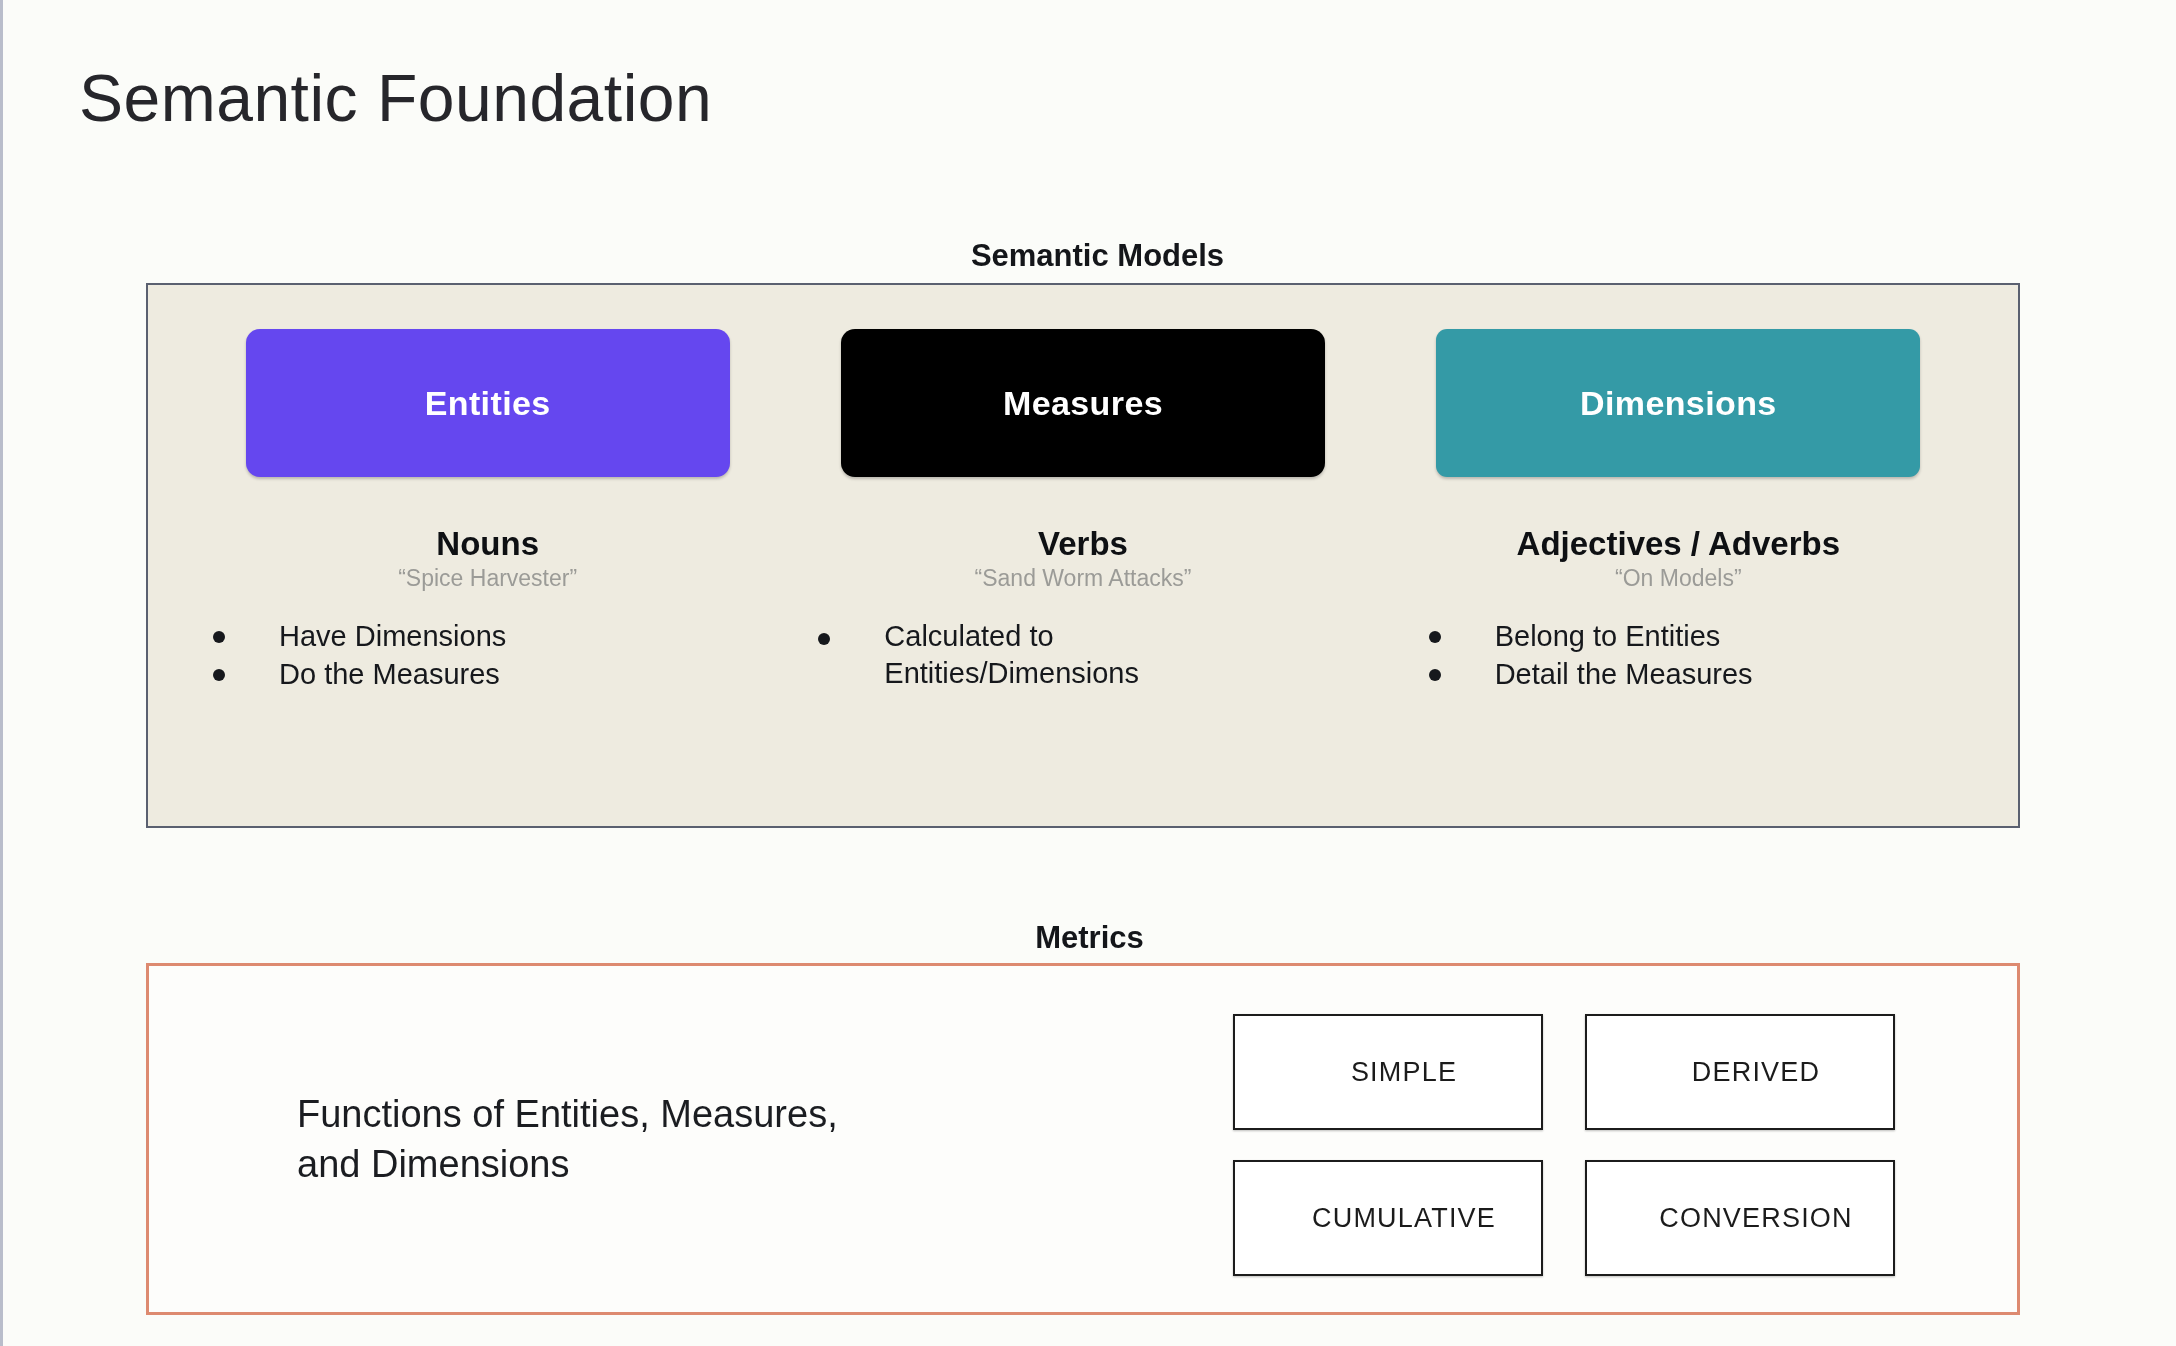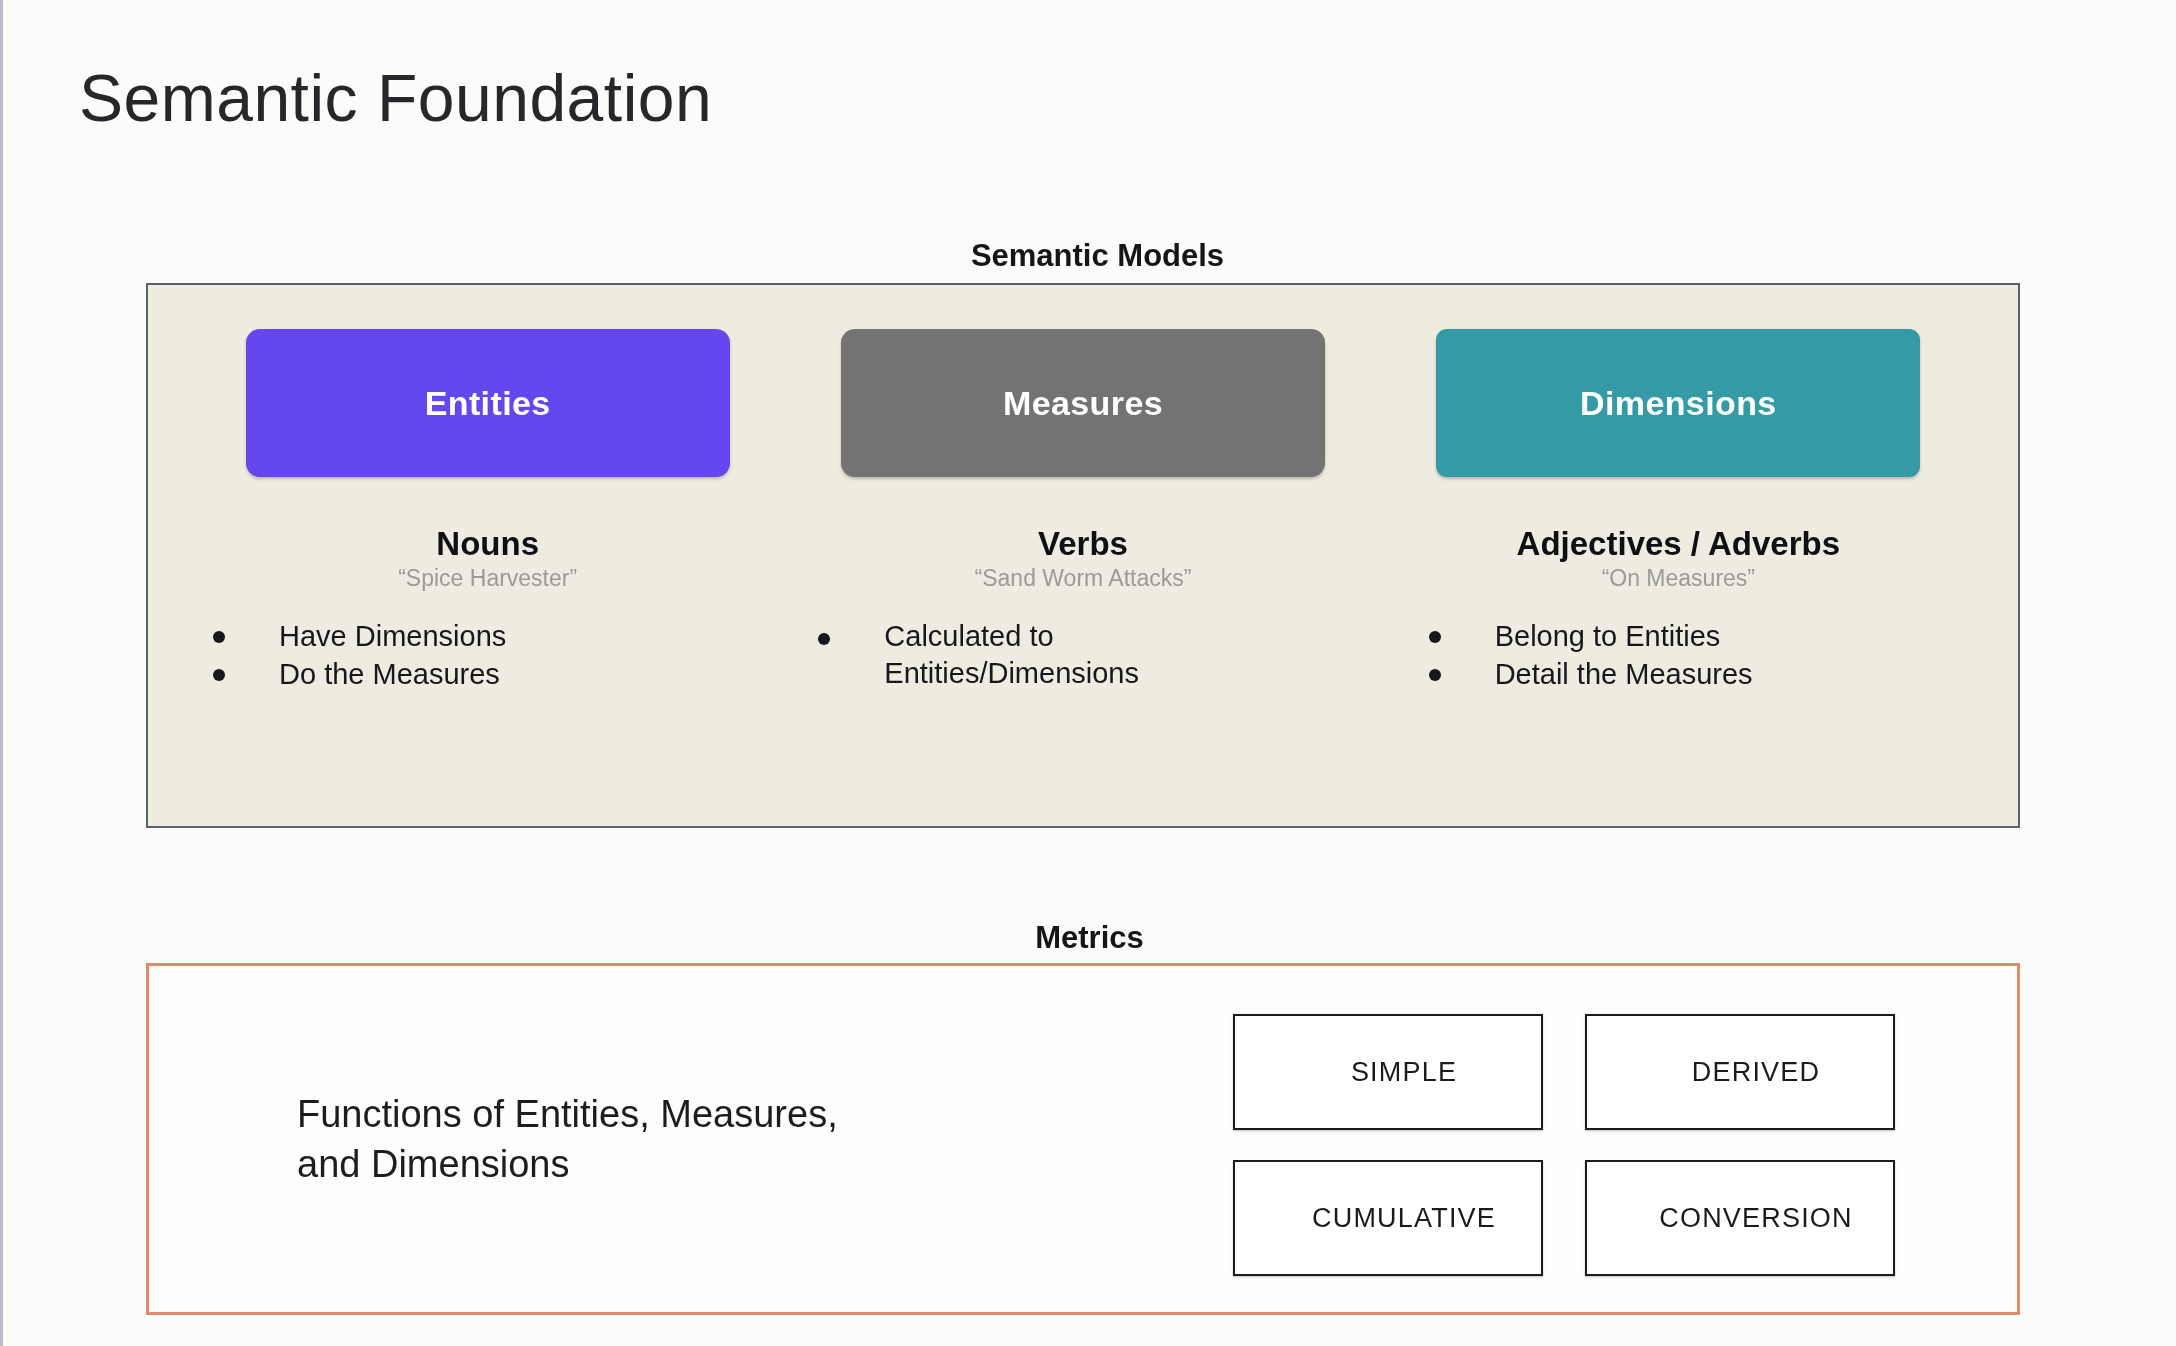--- a/index.html
+++ b/index.html
@@ -91,21 +91,21 @@
     align-items: center;
     justify-content: center;
     color: #ffffff;
     font-size: 34px;
     font-weight: bold;
     letter-spacing: 0.4px;
     box-shadow: 0 2px 3px rgba(0,0,0,0.22);
     box-sizing: border-box;
   }
   .sm-col:nth-child(1) .sm-chip { background: #6547ef; }
-  .sm-col:nth-child(2) .sm-chip { background: #737373; }
+  .sm-col:nth-child(2) .sm-chip { background: #000000; }
   .sm-col:nth-child(3) .sm-chip { background: #349aa6; border-radius: 11px; }
 
   .sm-partofspeech {
     margin-top: 50px;
     font-size: 33px;
     font-weight: bold;
     color: #0e1013;
     text-align: center;
     white-space: nowrap;
     line-height: 1.05;
@@ -239,21 +239,21 @@
             <span class="bullet-dot"></span>
             <span class="bullet-text" style="white-space:pre-line">Calculated to
 Entities/Dimensions</span>
           </li>
         </ul>
       </div>
 
       <div class="sm-col col-dimensions">
         <div class="sm-chip">Dimensions</div>
         <div class="sm-partofspeech">Adjectives / Adverbs</div>
-        <div class="sm-example">“On Measures”</div>
+        <div class="sm-example">“On Models”</div>
         <ul class="sm-bullets">
           <li>
             <span class="bullet-dot"></span>
             <span class="bullet-text">Belong to Entities</span>
           </li>
           <li>
             <span class="bullet-dot"></span>
             <span class="bullet-text">Detail the Measures</span>
           </li>
         </ul>

